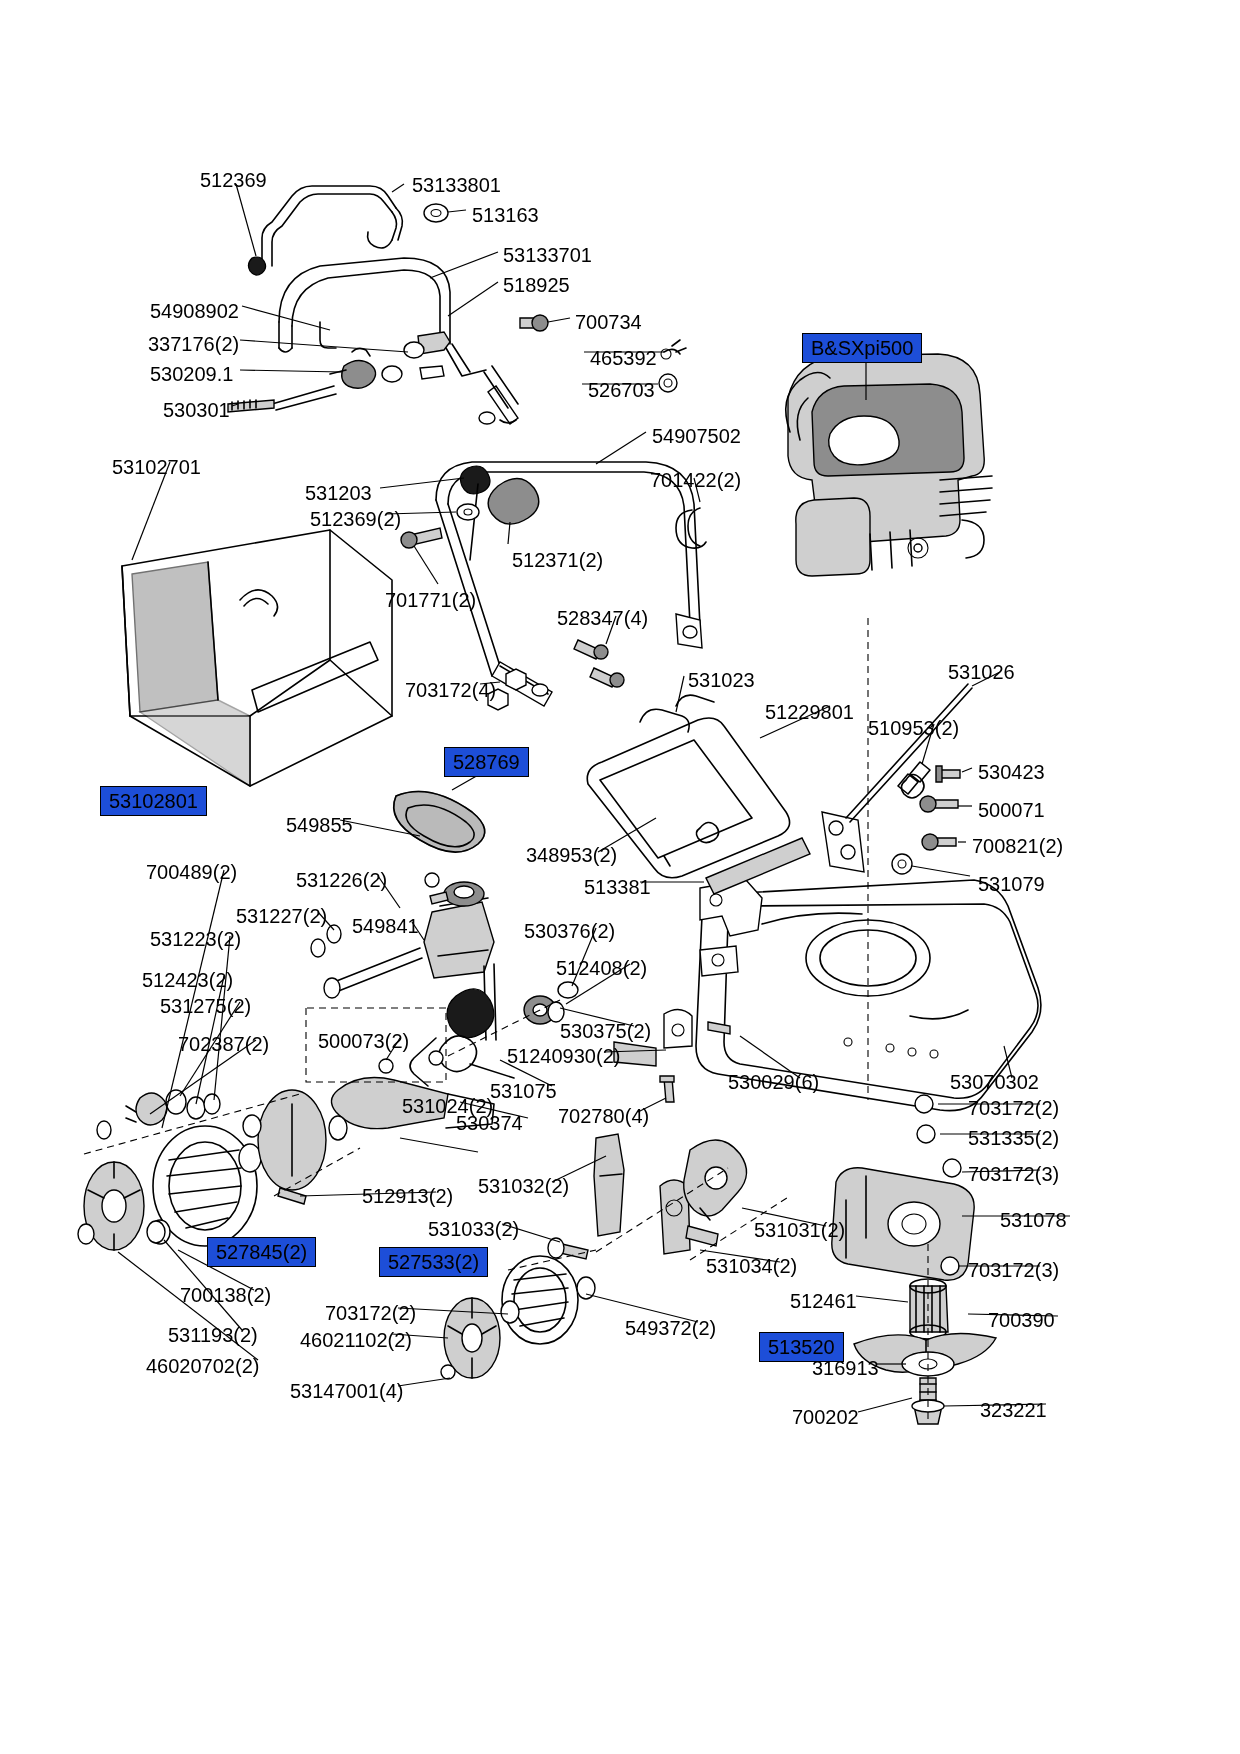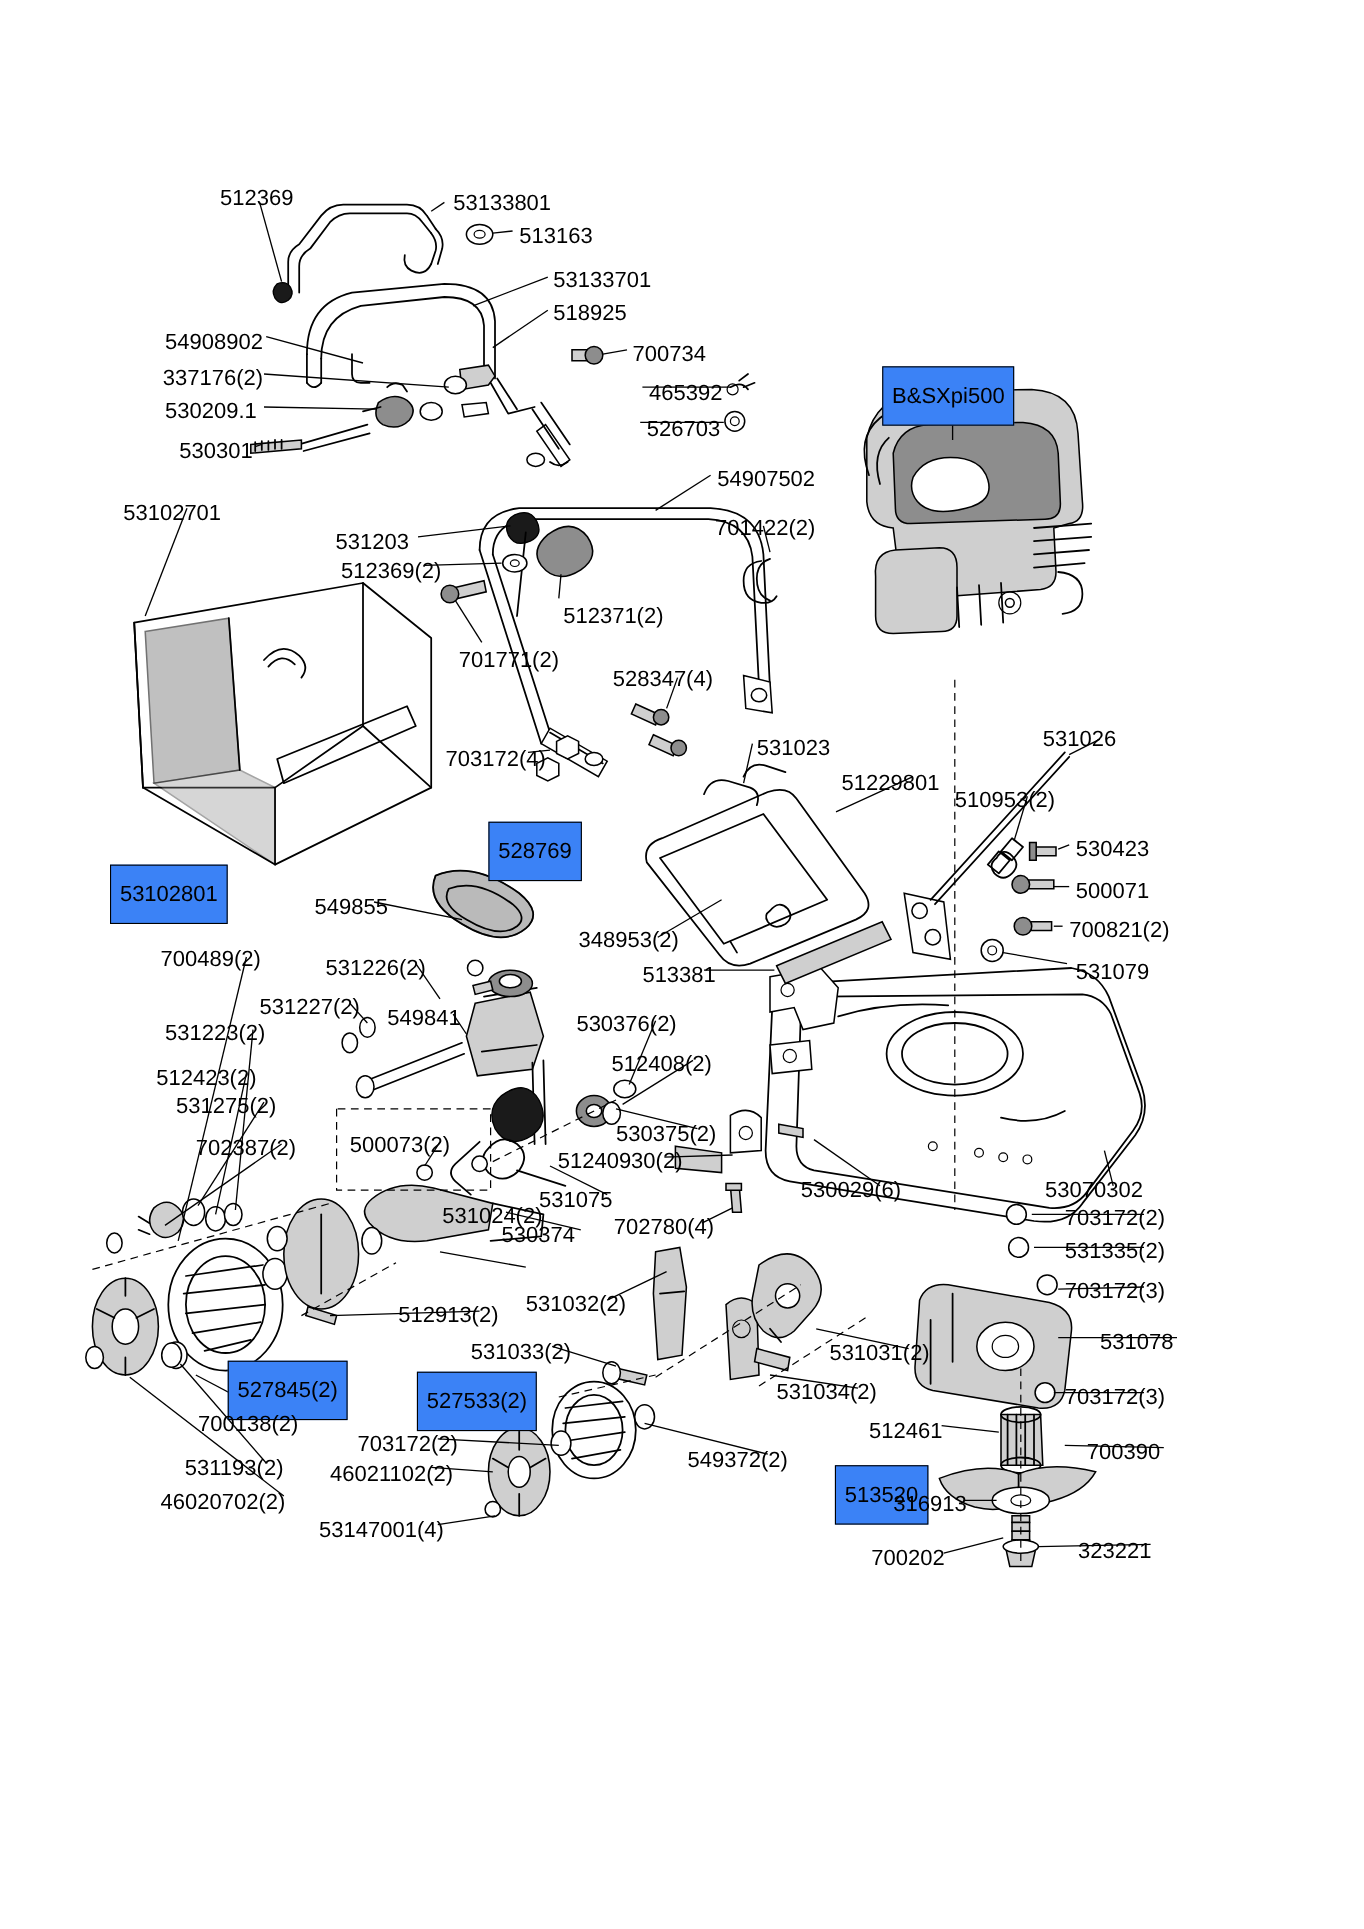--- a/index.html
+++ b/index.html
@@ -20,22 +20,22 @@
   .lbl {
     position: absolute;
     font-family: "Liberation Sans", sans-serif;
     font-size: 20px;
     color: #000000;
     white-space: nowrap;
     line-height: 1;
   }
   .lbl.boxed {
     border: 1.5px solid #000000;
-    padding: 16px 8px;
-    background: #3b82f6;
+    padding: 4px 8px;
+    background: #1d4ed8;
   }
   svg.art {
     position: absolute;
     left: 0;
     top: 0;
     width: 1240px;
     height: 1754px;
     pointer-events: none;
   }
   .art .s { fill: none; stroke: #000; stroke-width: 1.6; stroke-linejoin: round; stroke-linecap: round; }
@@ -435,21 +435,21 @@
       <div class="lbl" style="left: 590px; top: 348px;">465392</div>
       <div class="lbl" style="left: 150px; top: 364px;">530209.1</div>
       <div class="lbl" style="left: 588px; top: 380px;">526703</div>
       <div class="lbl" style="left: 163px; top: 400px;">530301</div>
       <div class="lbl" style="left: 652px; top: 426px;">54907502</div>
       <div class="lbl" style="left: 112px; top: 457px;">53102701</div>
       <div class="lbl" style="left: 305px; top: 483px;">531203</div>
       <div class="lbl" style="left: 650px; top: 470px;">701422(2)</div>
       <div class="lbl" style="left: 310px; top: 509px;">512369(2)</div>
       <div class="lbl" style="left: 512px; top: 550px;">512371(2)</div>
-      <div class="lbl" style="left: 385px; top: 590px; margin-left: 32px;">701771(2)</div>
+      <div class="lbl" style="left: 385px; top: 590px;">701771(2)</div>
       <div class="lbl" style="left: 557px; top: 608px;">528347(4)</div>
       <div class="lbl" style="left: 405px; top: 680px;">703172(4)</div>
       <div class="lbl" style="left: 688px; top: 670px;">531023</div>
       <div class="lbl" style="left: 765px; top: 702px;">51229801</div>
       <div class="lbl" style="left: 948px; top: 662px;">531026</div>
       <div class="lbl" style="left: 868px; top: 718px;">510953(2)</div>
       <div class="lbl" style="left: 978px; top: 762px;">530423</div>
       <div class="lbl" style="left: 978px; top: 800px;">500071</div>
       <div class="lbl boxed" style="left: 444px; top: 747px;">528769</div>
       <div class="lbl" style="left: 286px; top: 815px;">549855</div>

